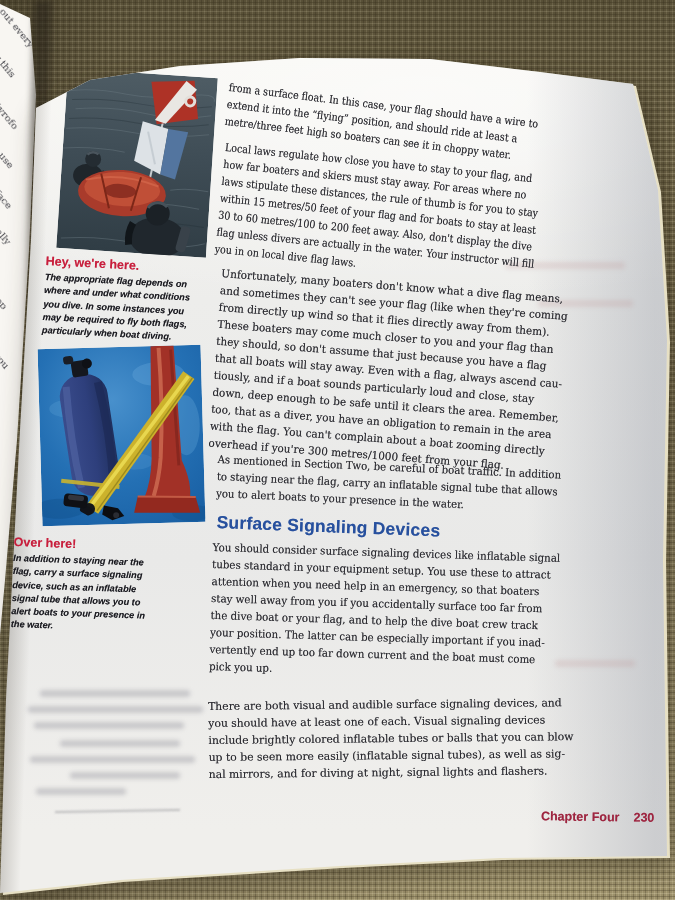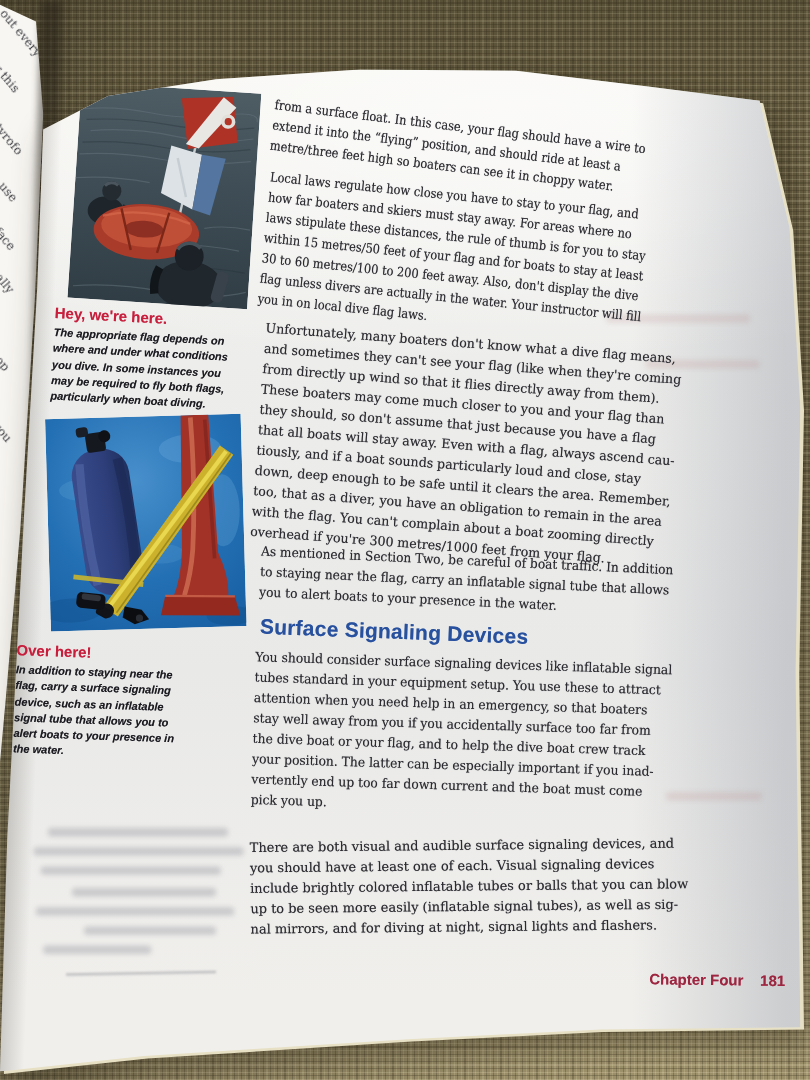--- a/index.html
+++ b/index.html
@@ -288,18 +288,18 @@
 vertently end up too far down current and the boat must come
 pick you up.</div>
       <div class="body-para" id="p6">There are both visual and audible surface signaling devices, and
 you should have at least one of each. Visual signaling devices
 include brightly colored inflatable tubes or balls that you can blow
 up to be seen more easily (inflatable signal tubes), as well as sig-
 nal mirrors, and for diving at night, signal lights and flashers.</div>
 
       <div class="page-footer">
         <span>Chapter Four</span>
-        <span>181</span>
+        <span>230</span>
       </div>
 
     </div>
   </div>
 </div>
 
 </body></html>

